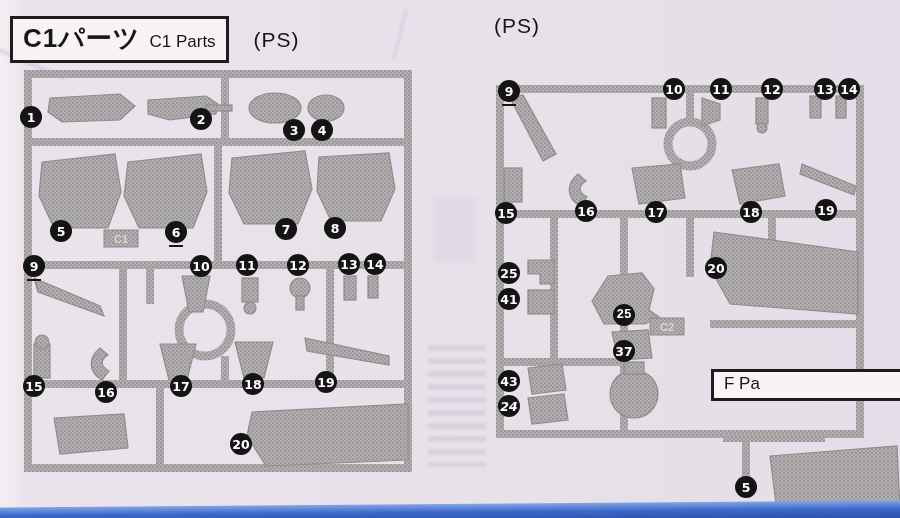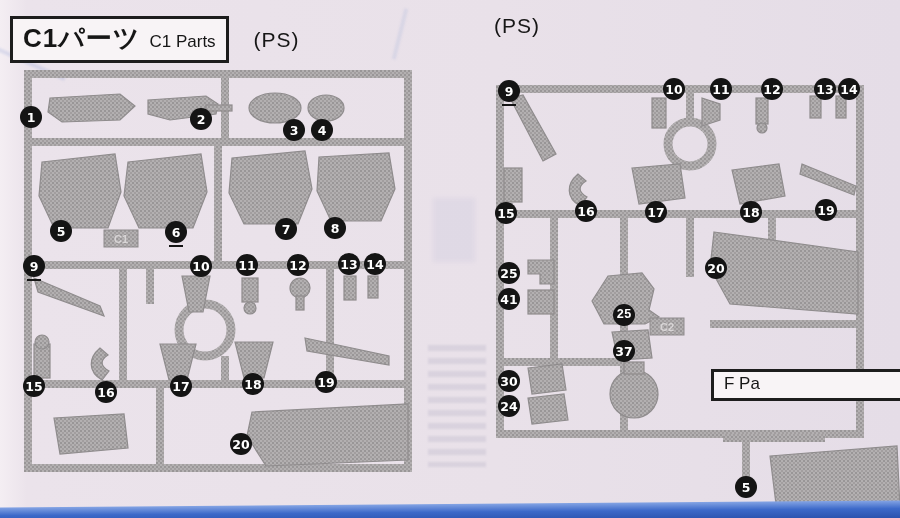--- a/index.html
+++ b/index.html
@@ -193,22 +193,22 @@
       <div class="badge" style="left: 825px; top: 89px;">13</div>
       <div class="badge" style="left: 849px; top: 89px;">14</div>
       <div class="badge" style="left: 506px; top: 213px;">15</div>
       <div class="badge" style="left: 586px; top: 211px;">16</div>
       <div class="badge" style="left: 656px; top: 212px;">17</div>
       <div class="badge" style="left: 751px; top: 212px;">18</div>
       <div class="badge" style="left: 826px; top: 210px;">19</div>
       <div class="badge" style="left: 716px; top: 268px;">20</div>
       <div class="badge" style="left: 509px; top: 273px;">25</div>
       <div class="badge" style="left: 509px; top: 299px;">41</div>
-      <div class="badge" style="left: 509px; top: 381px;">30</div>
-      <div class="badge" style="left: 509px; top: 406px;">24</div>
+      <div class="badge" style="left: 509px; top: 381px;">43</div>
+      <div class="badge" style="left: 509px; top: 406px; font-style: italic;">24</div>
       <div class="badge" style="left: 624px; top: 315px; font-family: Liberation Mono, monospace;">25</div>
       <div class="badge" style="left: 624px; top: 351px;">37</div>
       <div class="badge" style="left: 746px; top: 487px;">5</div>
     </div>
 
   <div class="header" id="hdr-c1">
     <div class="hbox">
       <span class="jp">C1パーツ</span>
       <span class="en">C1 Parts</span>
     </div>

